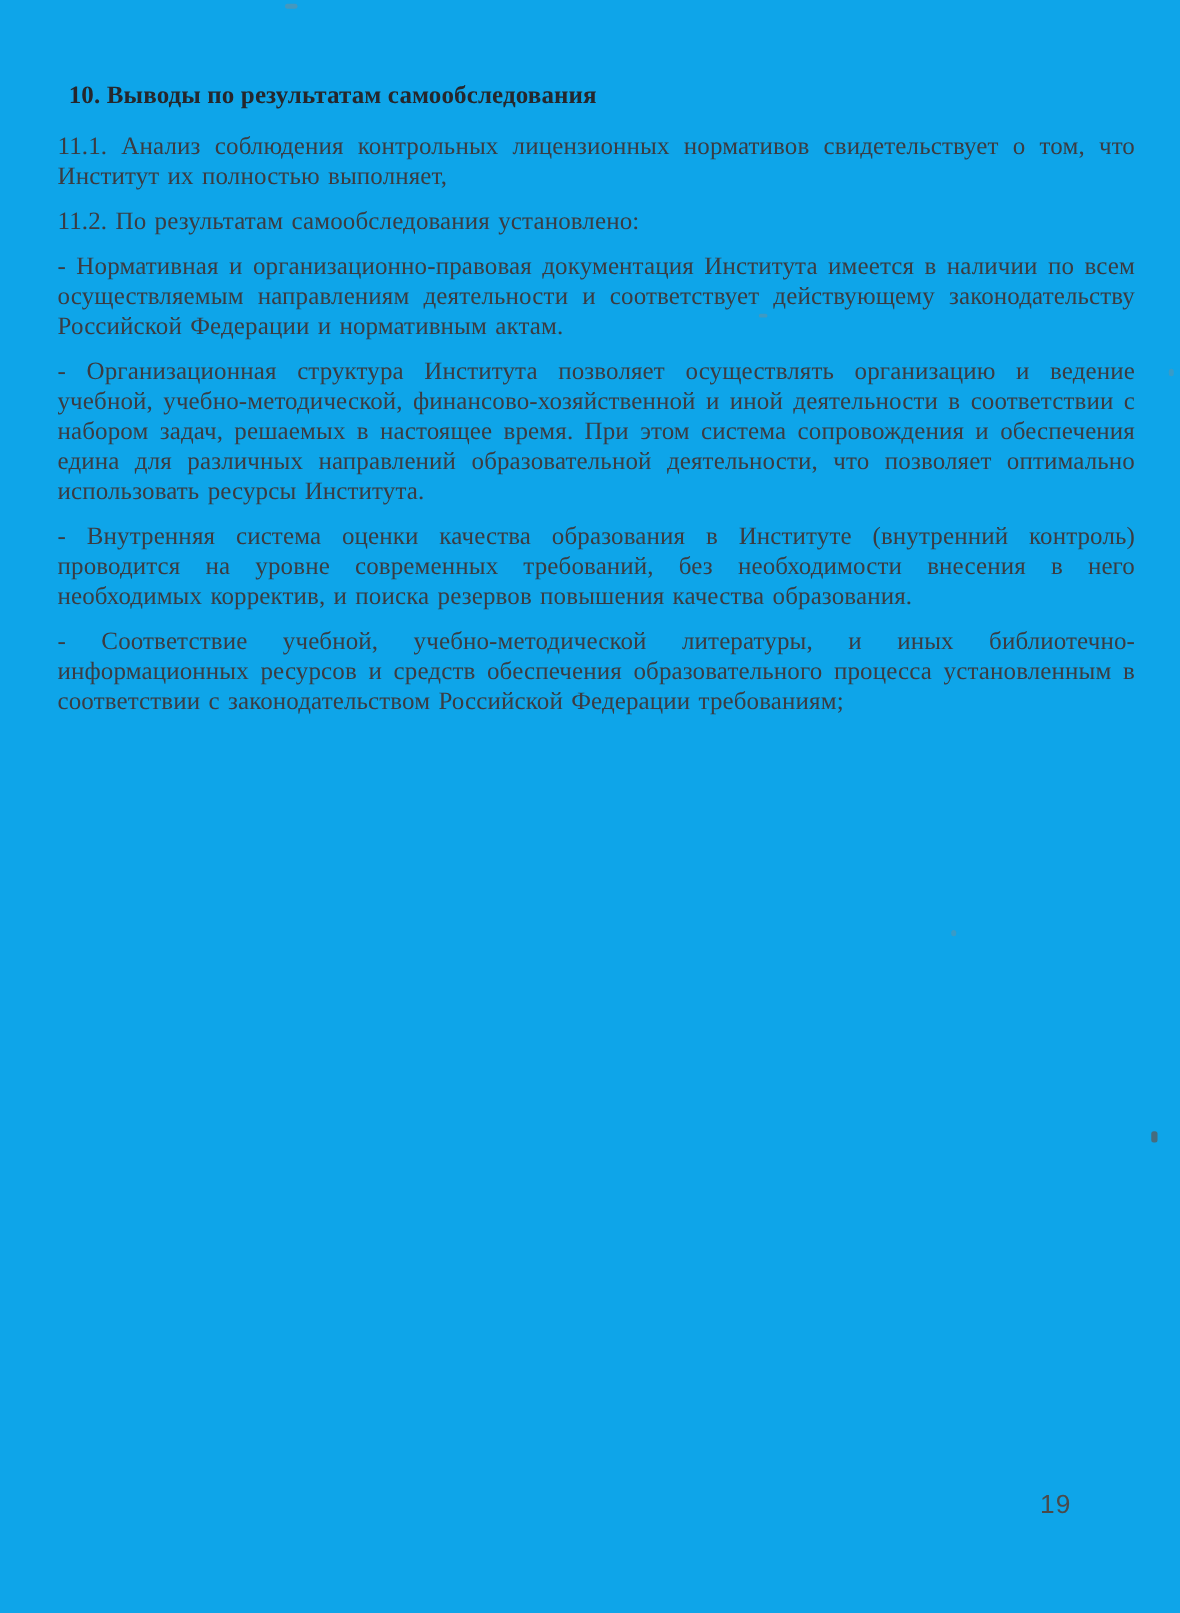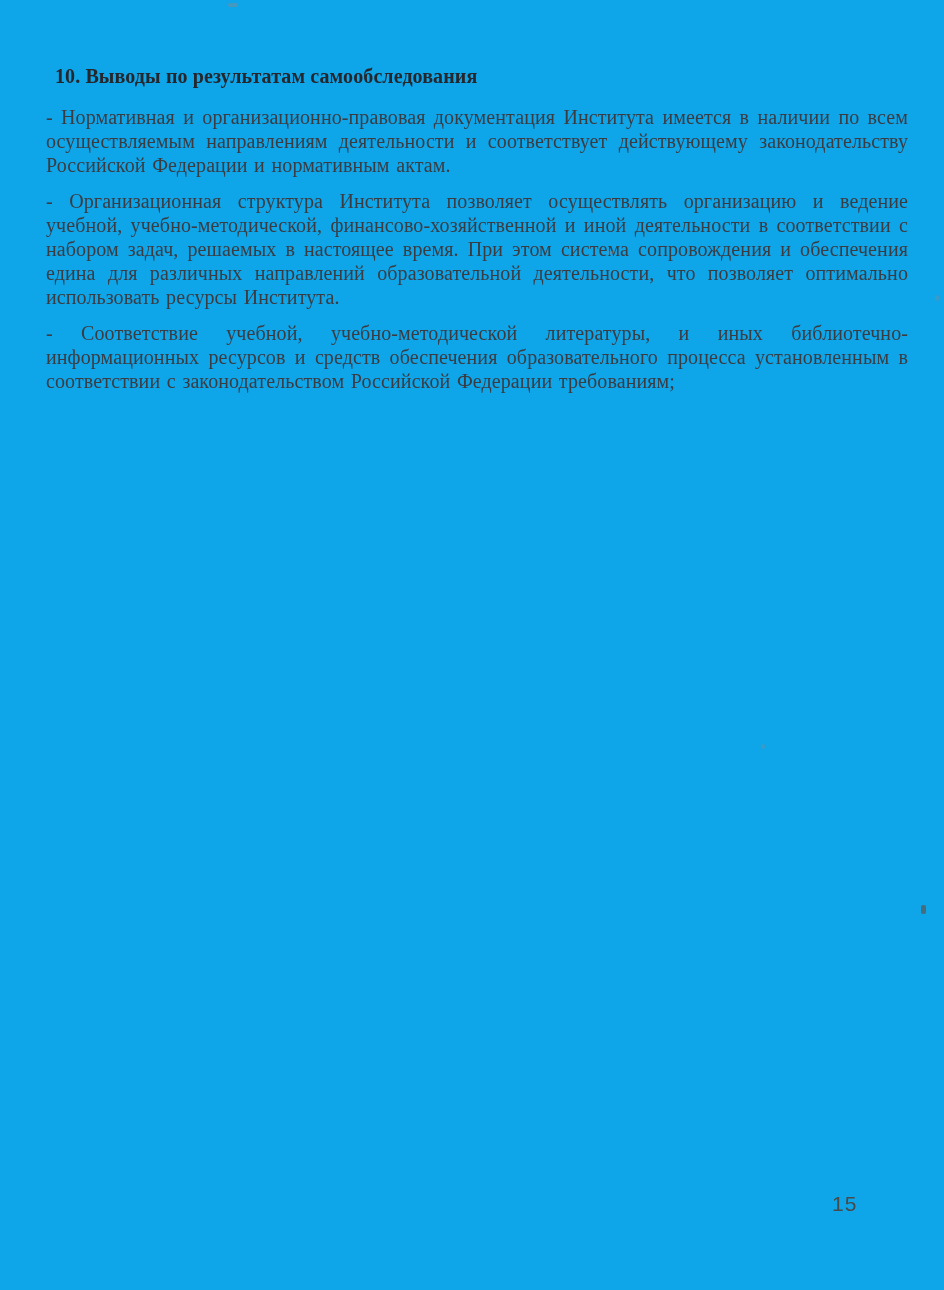--- a/index.html
+++ b/index.html
@@ -62,26 +62,29 @@
   .speck-comma    { left: 921px; top: 905px; width: 5px;  height: 9px; opacity: .75; background:#5a5a5a; }
 </style>
 </head>
 <body>
 
 <div class="page">
 
   <div class="content">
     <h1 class="doc-heading">10. Выводы по результатам самообследования</h1>
 
+    <p class="para">11.1. Анализ соблюдения контрольных лицензионных нормативов свидетельствует о том, что Институт их полностью выполняет,</p>
+    <p class="para">11.2. По результатам самообследования установлено:</p>
     <p class="para">- Нормативная и организационно-правовая документация Института имеется в наличии по всем осуществляемым направлениям деятельности и соответствует действующему законодательству Российской Федерации и нормативным актам.</p>
     <p class="para">- Организационная структура Института позволяет осуществлять организацию и ведение учебной, учебно-методической, финансово-хозяйственной и иной деятельности в соответствии с набором задач, решаемых в настоящее время. При этом система сопровождения и обеспечения едина для различных направлений образовательной деятельности, что позволяет оптимально использовать ресурсы Института.</p>
+    <p class="para">- Внутренняя система оценки качества образования в Институте (внутренний контроль) проводится на уровне современных требований, без необходимости внесения в него необходимых корректив, и поиска резервов повышения качества образования.</p>
     <p class="para">- Соответствие учебной, учебно-методической литературы, и иных библиотечно-информационных ресурсов и средств обеспечения образовательного процесса установленным в соответствии с законодательством Российской Федерации требованиям;</p>
   </div>
 
-  <div class="page-number">15</div>
+  <div class="page-number">19</div>
 
   <div class="speck speck-top"></div>
   <div class="speck speck-mid"></div>
   <div class="speck speck-rightedge"></div>
   <div class="speck speck-low"></div>
   <div class="speck speck-comma"></div>
 
 </div>
 
 </body></html>

